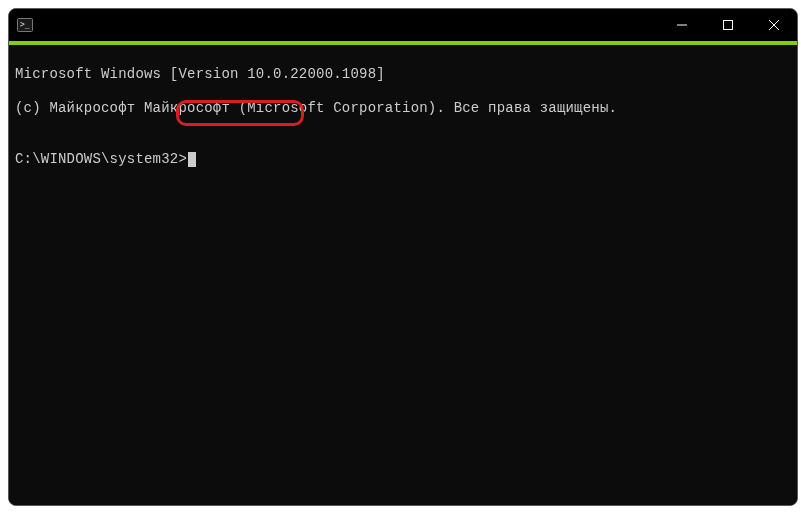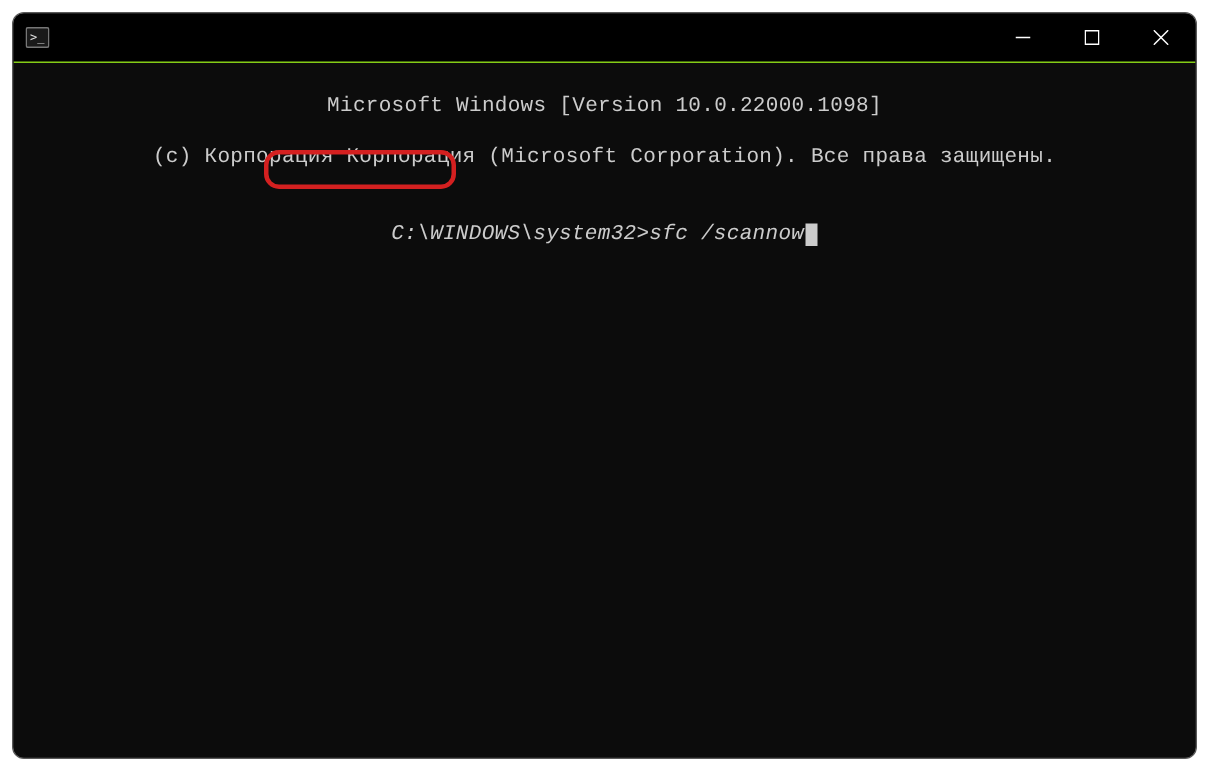--- a/index.html
+++ b/index.html
@@ -56,38 +56,36 @@
     height: 100%;
     display: flex;
     align-items: center;
     justify-content: center;
     color: #ffffff;
   }
   .win-btn svg { display: block; }
   .terminal-body {
     flex: 1 1 auto;
     background: #0c0c0c;
-    border-top: 1px solid #84cc16;
+    border-top: 4px solid #84cc16;
     color: #cccccc;
     font-family: Consolas, "Courier New", monospace;
     font-size: 14px;
     line-height: 17px;
     padding: 4px 6px;
     white-space: pre;
     letter-spacing: 0.2px;
-    text-align: center;
   }
   .term-line {
     display: block;
   }
   .prompt-row {
     display: inline-flex;
     align-items: center;
     position: relative;
-    font-style: italic;
   }
   .highlight-ring {
     position: absolute;
     border: 3px solid #d42020;
     border-radius: 10px;
     pointer-events: none;
   }
   .cursor {
     display: inline-block;
     width: 8px;
@@ -126,20 +124,20 @@
         <svg width="10" height="10" viewBox="0 0 10 10">
             <line x1="0" y1="0" x2="10" y2="10" stroke="#fff" stroke-width="1"></line>
             <line x1="10" y1="0" x2="0" y2="10" stroke="#fff" stroke-width="1"></line>
           </svg>
       </div>
     </div>
   </div>
 
   <div class="terminal-body">
 <span class="term-line">Microsoft Windows [Version 10.0.22000.1098]</span>
-<span class="term-line">(c) Корпорация Корпорация (Microsoft Corporation). Все права защищены.</span>
+<span class="term-line">(c) Майкрософт Майкрософт (Microsoft Corporation). Все права защищены.</span>
 <span class="term-line"></span>
-<span class="prompt-row"><span>C:\WINDOWS\system32&gt;</span><span>sfc /scannow</span><span class="cursor"></span></span>
+<span class="prompt-row"><span>C:\WINDOWS\system32&gt;</span><span class="cursor"></span></span>
   </div>
 
   <div class="highlight-ring" style="left: 167px; top: 91px; width: 128px; height: 26px;"></div>
 
 </div>
 
 </body></html>

